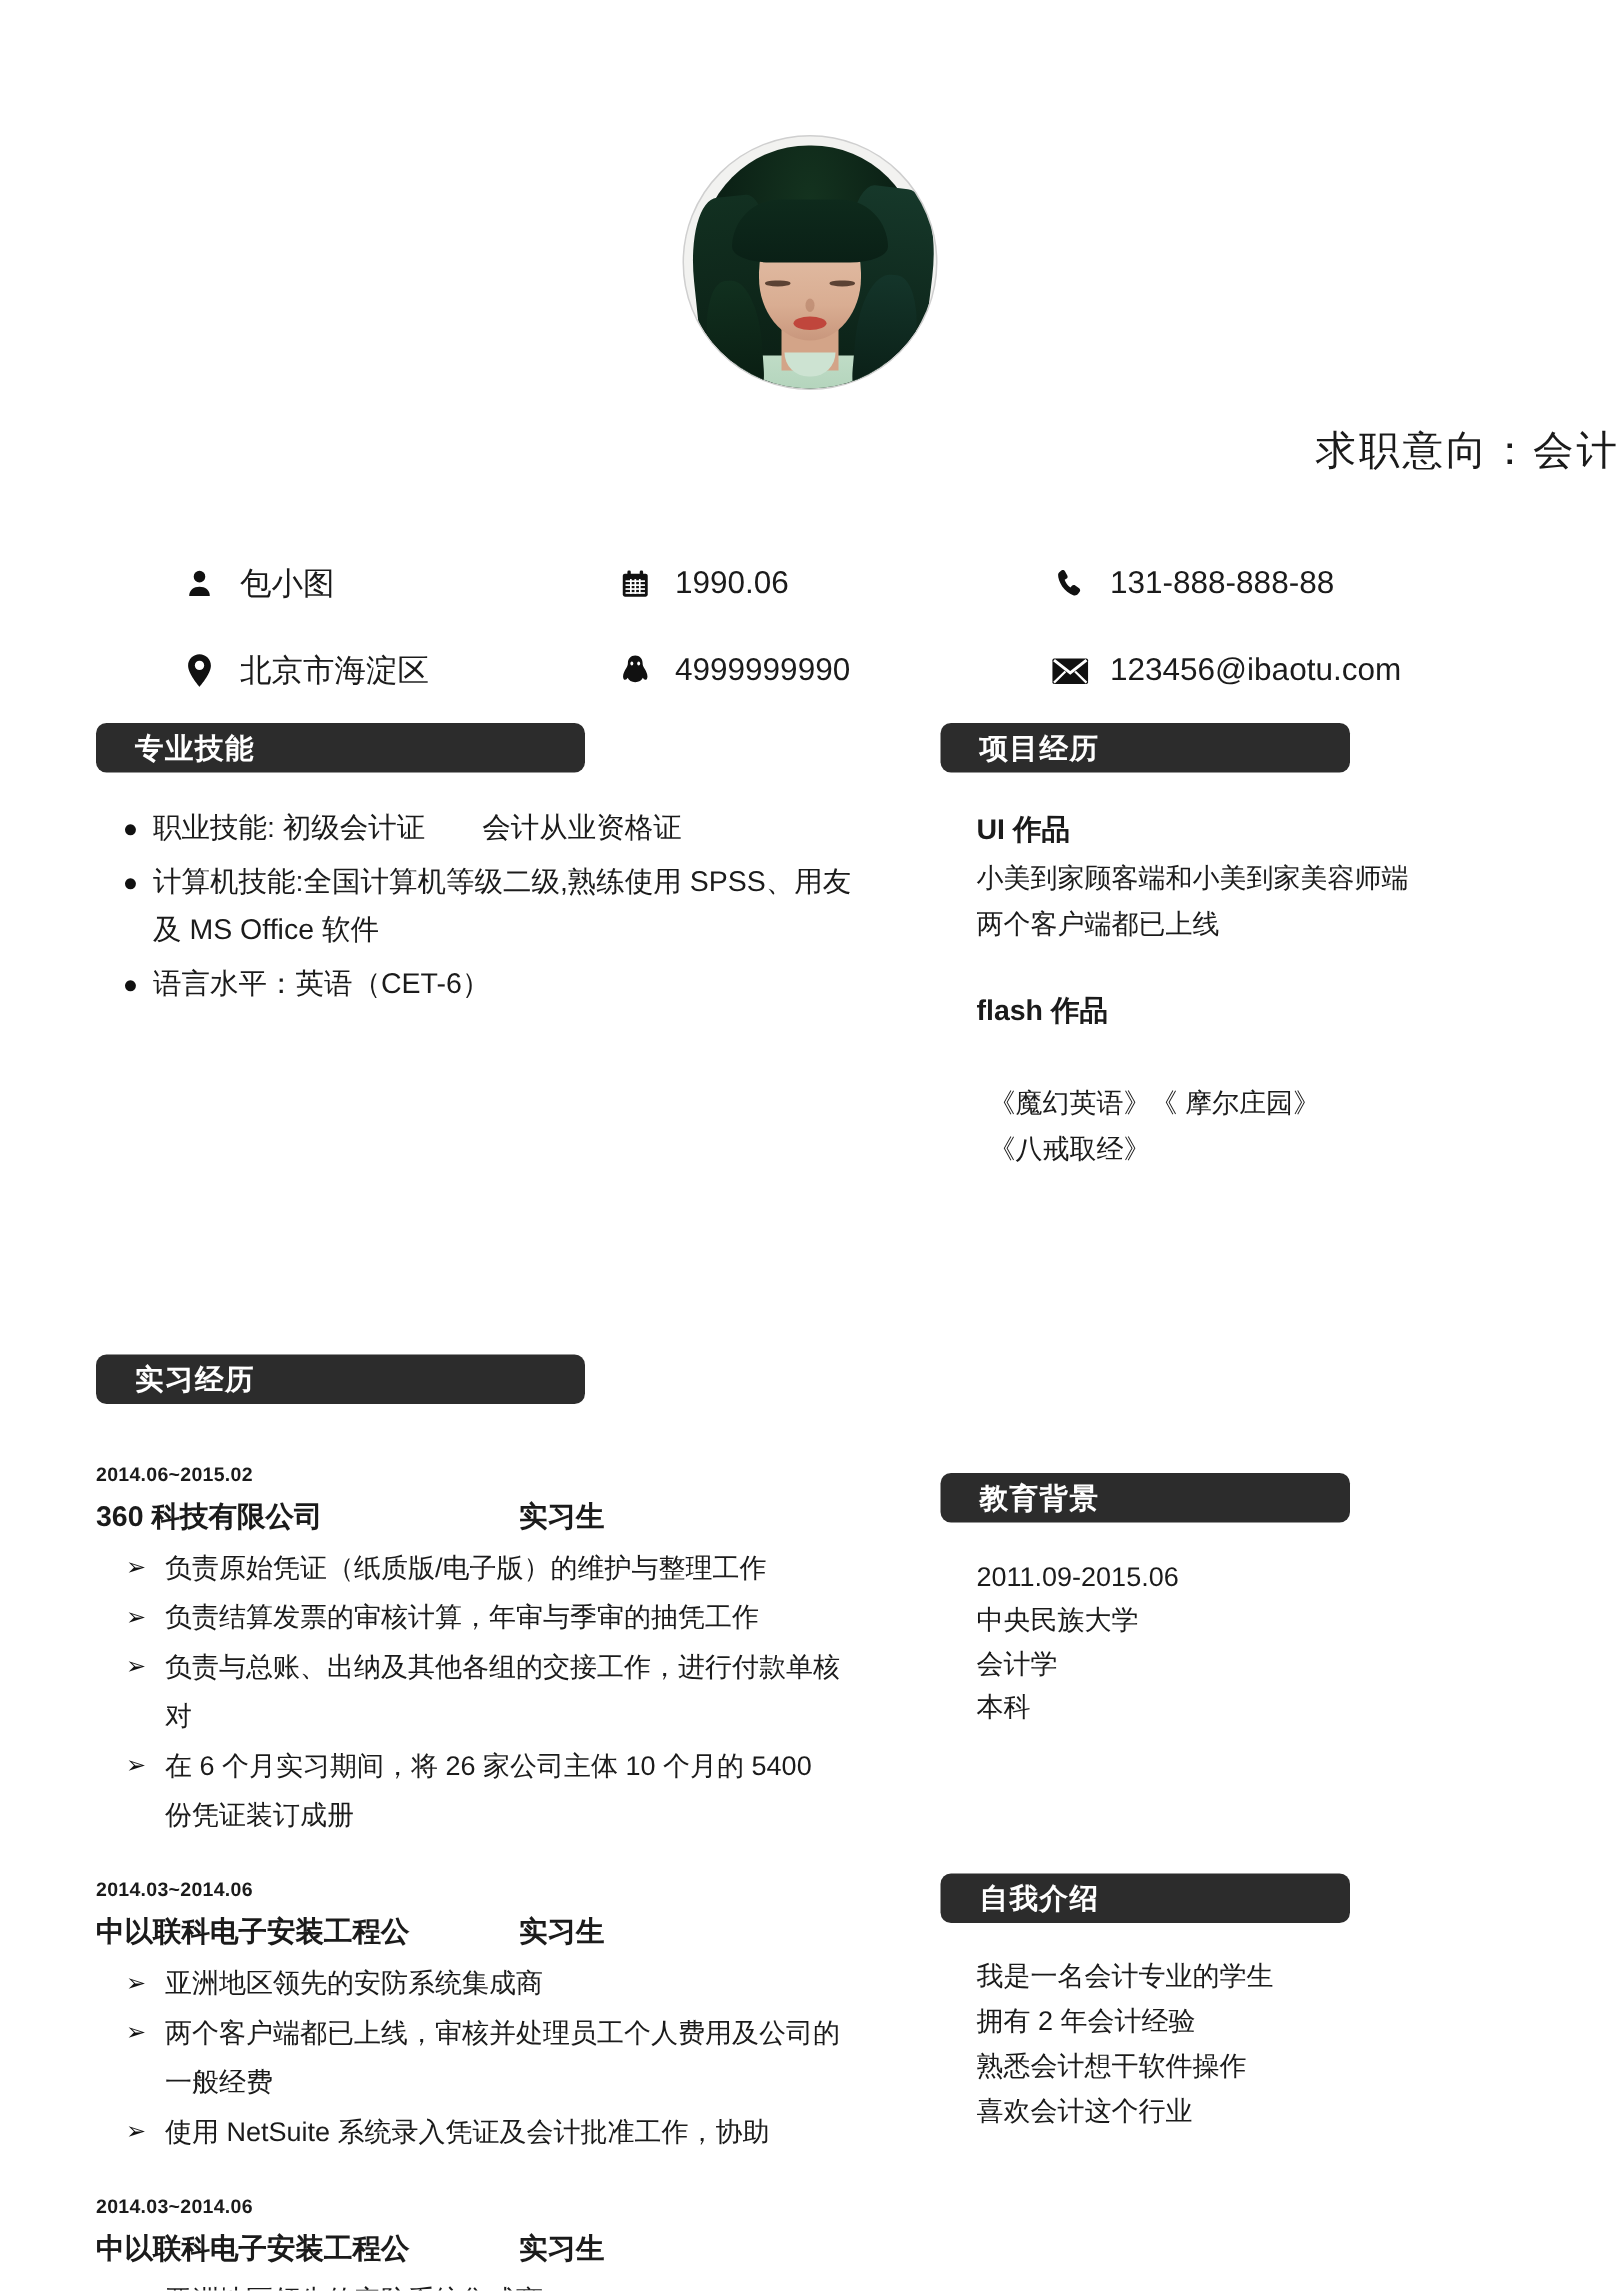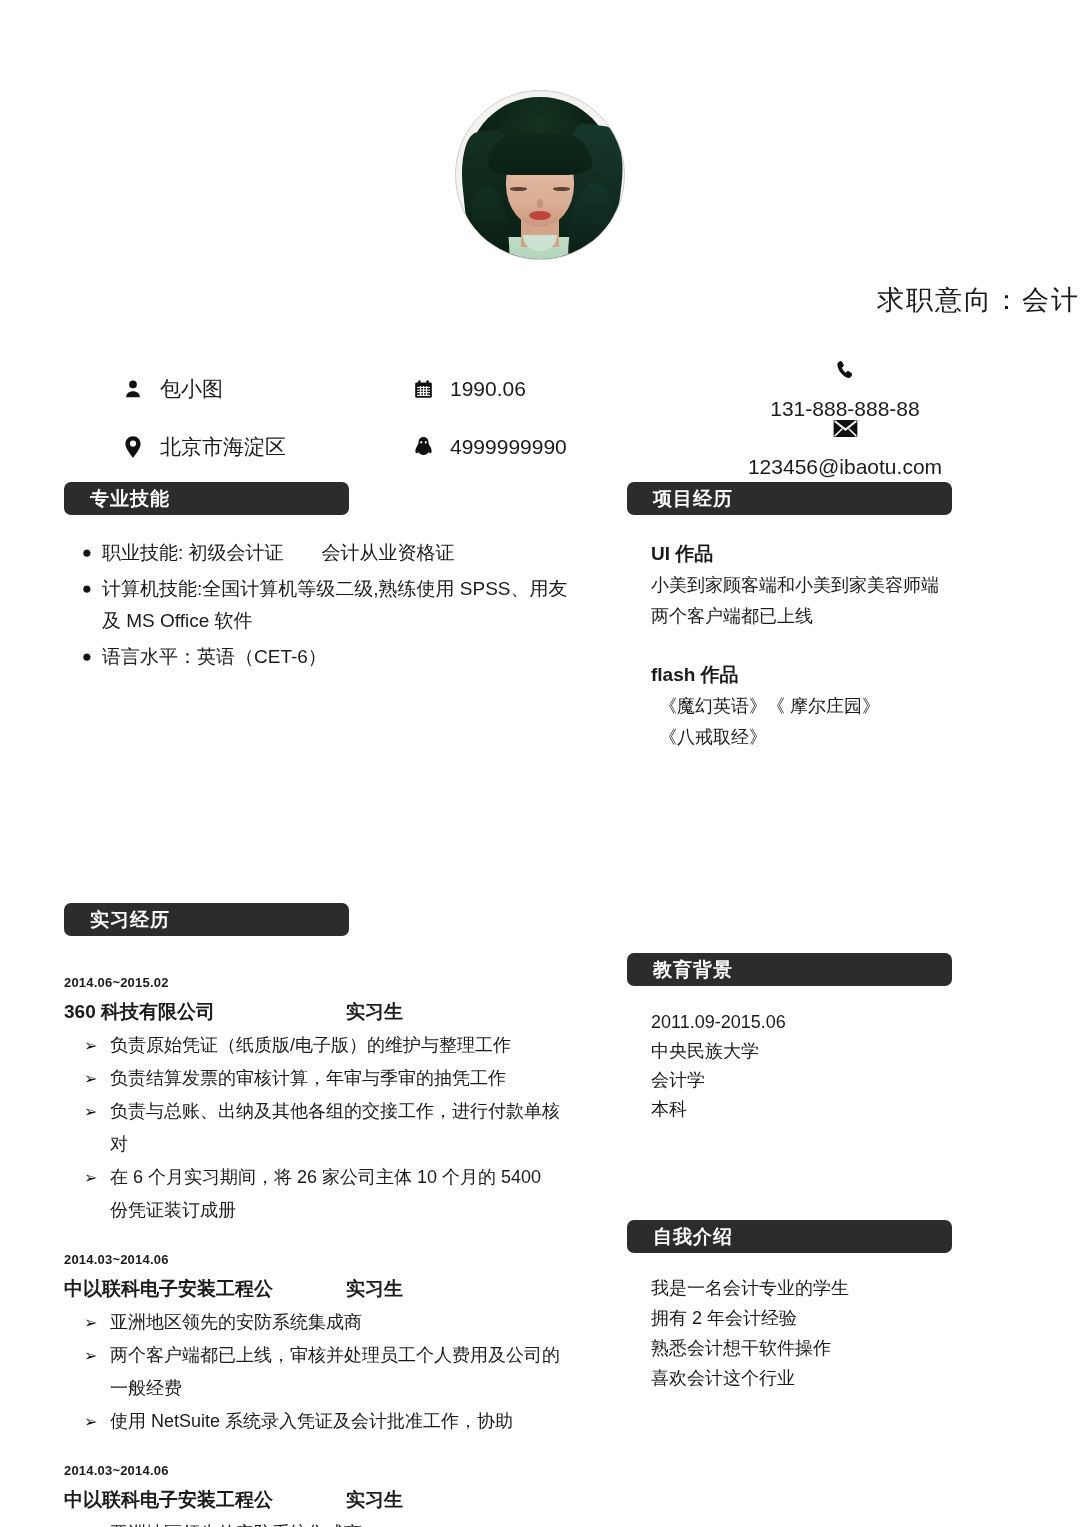--- a/index.html
+++ b/index.html
@@ -188,21 +188,21 @@
     align-items: center;
     height: 58px;
   }
   .contact-cell {
     display: flex;
     align-items: center;
     gap: 14px;
   }
   .contact-cell.c1 { width: 290px; }
   .contact-cell.c2 { width: 290px; }
-  .contact-cell.c3 { width: 290px; flex-direction: column; }
+  .contact-cell.c3 { width: 290px; }
   .contact-icon {
     width: 26px;
     height: 26px;
     display: flex;
     align-items: center;
     justify-content: center;
     flex: none;
     color: #111;
   }
   .contact-icon svg { display: block; }
@@ -232,22 +232,22 @@
     height: 33px;
     display: flex;
     align-items: center;
     color: #ffffff;
     font-size: 19px;
     font-weight: 700;
     padding-left: 26px;
     box-sizing: border-box;
     letter-spacing: 1px;
   }
-  .sh-left { width: 285px; }
-  .sh-right { width: 325px; }
+  .sh-left { width: 326px; }
+  .sh-right { width: 273px; }
 
   
   #skills-body {
     margin-top: 22px;
     padding-left: 8px;
   }
   .skill-item {
     display: flex;
     align-items: flex-start;
     margin-bottom: 4px;
@@ -323,21 +323,21 @@
     line-height: 33px;
     color: #1b1b1b;
   }
   .proj-line {
     font-size: 18px;
     line-height: 31px;
     color: #1b1b1b;
     white-space: nowrap;
   }
   .proj-gap { height: 26px; }
-  .proj-works { padding-left: 8px; }
+  .proj-works { padding-left: 8px; margin-top: 29px; }
 
   #edu-header { margin-top: 200px; }
   #edu-body { margin-top: 22px; }
   .edu-line {
     font-size: 18px;
     line-height: 29px;
     color: #1b1b1b;
   }
 
   #intro-header { margin-top: 96px; }

